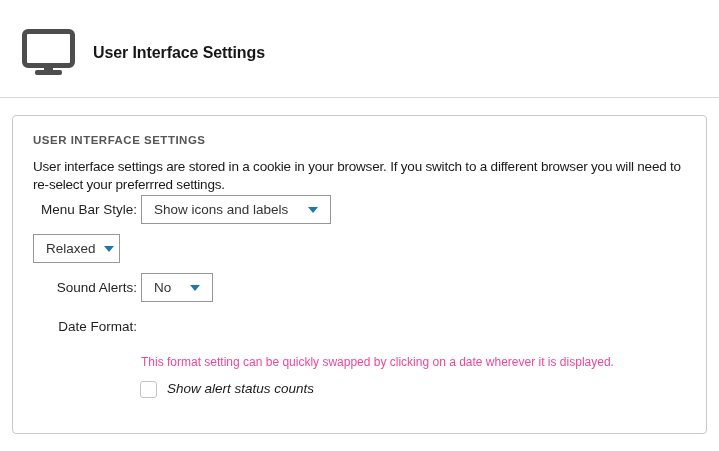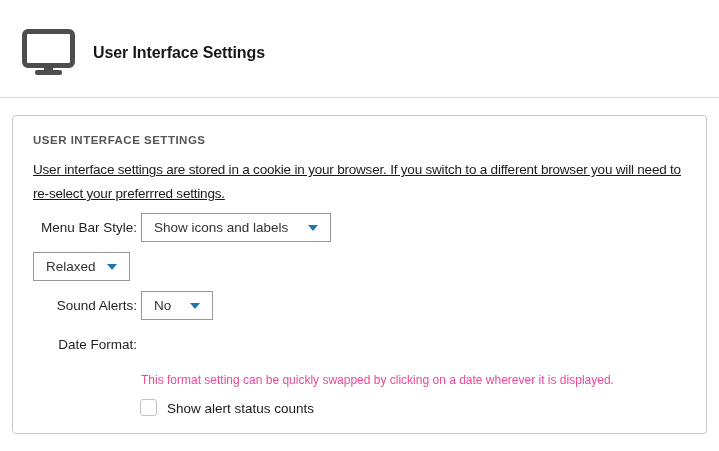--- a/index.html
+++ b/index.html
@@ -49,26 +49,25 @@
   }
   .panel-heading {
     font-size: 11.5px;
     font-weight: 700;
     letter-spacing: 0.5px;
     color: #565656;
     margin-bottom: 12px;
   }
   .panel-desc {
     font-size: 13.5px;
-    line-height: 24px;
+    line-height: 18px;
     letter-spacing: -0.2px;
     color: #1a1a1a;
     max-width: 655px;
-    margin-bottom: 7px;
-    text-decoration: underline;
+    margin-bottom: 1px;
   }
 
   
   .setting-row {
     display: flex;
     align-items: center;
     min-height: 29px;
     margin-bottom: 10px;
   }
   .setting-label {
@@ -97,36 +96,37 @@
   }
   .caret-down {
     width: 0; height: 0;
     border-left: 5px solid transparent;
     border-right: 5px solid transparent;
     border-top: 6px solid #1f78ab;
     margin-left: 8px;
     flex: 0 0 auto;
   }
   .dd-w1 { width: 190px; }
-  .dd-w2 { width: 97px; align-items: center; }
+  .dd-w2 { width: 87px; align-items: center; }
   .dd-w3 { width: 72px; }
   .dd-w4 { width: 116px; }
 
   .format-note {
     margin-left: 108px;
     margin-top: 14px;
     font-size: 12px;
     color: #ec4899;
   }
   .checkbox-row {
     margin-left: 107px;
     margin-top: 12px;
     display: flex;
-    align-items: flex-end;
+    align-items: flex-start;
     gap: 10px;
+    font-style: italic;
   }
   .checkbox {
     width: 17px;
     height: 17px;
     border: 1px solid #c4c4c4;
     border-radius: 3px;
     background: #ffffff;
     cursor: pointer;
     flex: 0 0 auto;
   }

